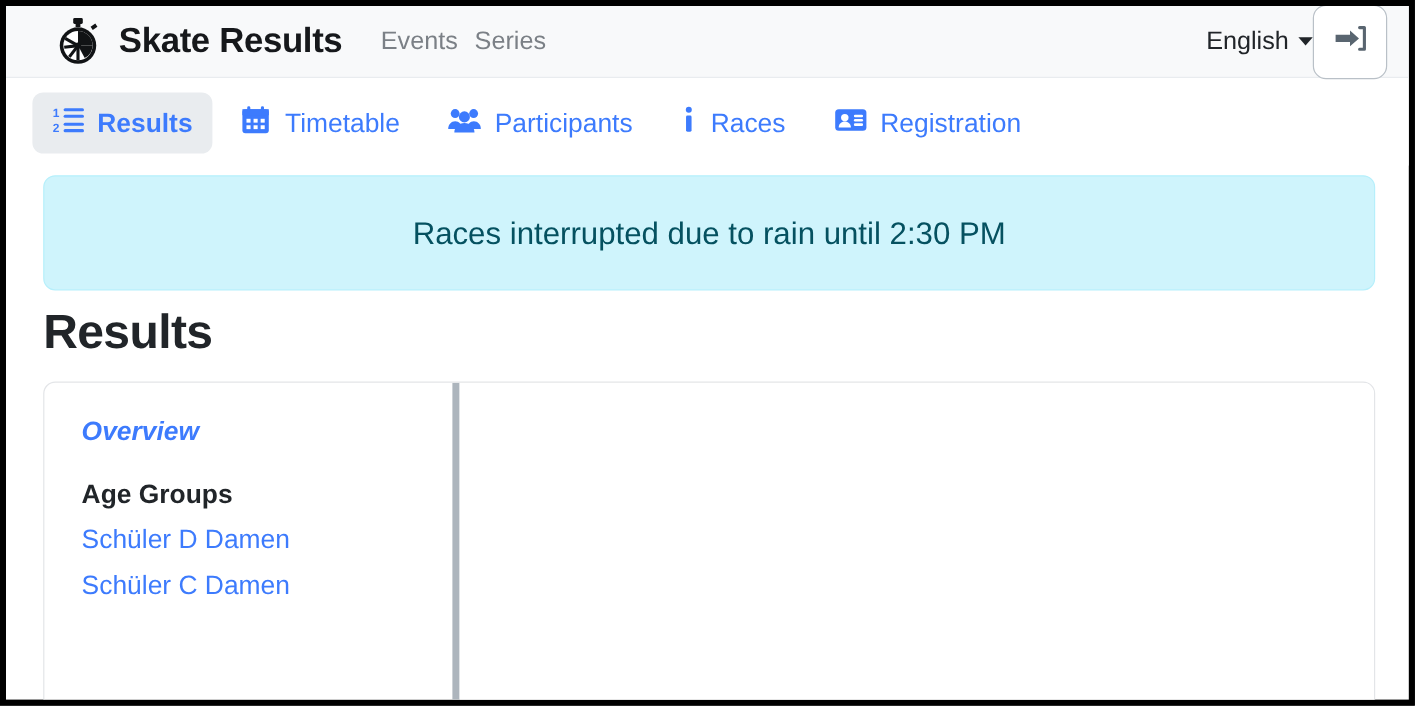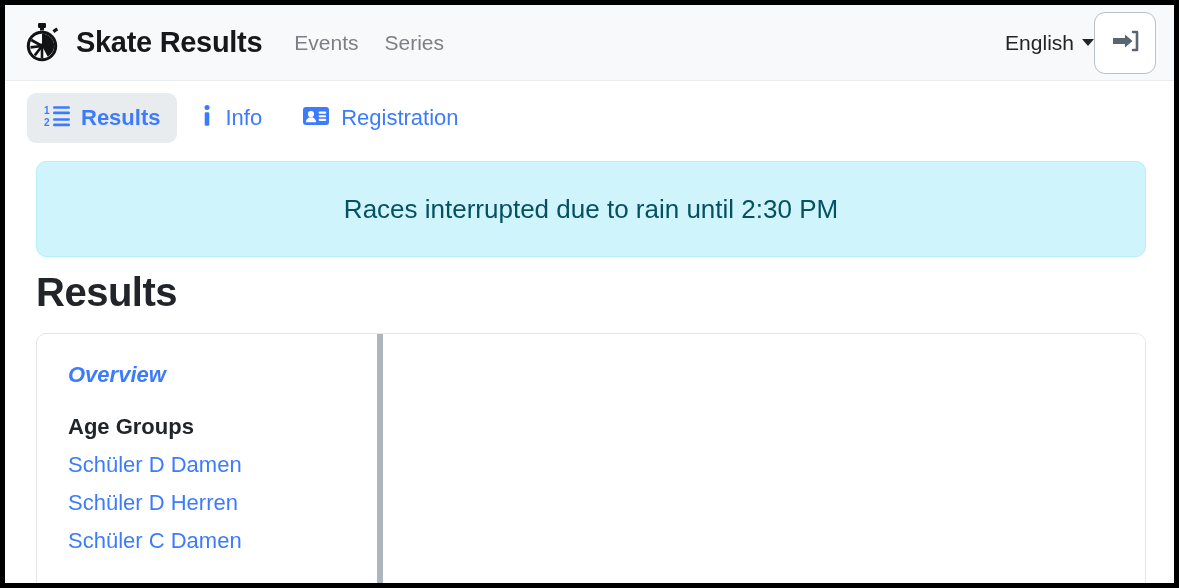--- a/index.html
+++ b/index.html
@@ -17,47 +17,47 @@
     left: 5px;
     top: 5px;
     width: 1169px;
     height: 578px;
     background: #ffffff;
     overflow: hidden;
   }
 
   
   .navbar {
-    height: 76px;
+    height: 60px;
     background: #f8f9fa;
     border-bottom: 1px solid #e9ecef;
     display: flex;
     align-items: center;
-    padding: 0 18px 0 16px;
+    padding: 0 18px 0 39px;
   }
 
   .brand {
     display: flex;
     align-items: center;
     gap: 13px;
     text-decoration: none;
   }
   .brand-icon { width: 42px; height: 42px; display: block; flex: 0 0 auto; }
   .brand-name {
     font-size: 29px;
     font-weight: bold;
     color: #16181b;
     letter-spacing: -0.3px;
     white-space: nowrap;
   }
 
   .nav-links {
     display: flex;
     align-items: center;
-    gap: 26px;
+    gap: 14px;
     margin-left: 32px;
   }
   .nav-link {
     font-size: 21px;
     color: #7b8086;
     text-decoration: none;
     white-space: nowrap;
   }
 
   .nav-right {
@@ -259,30 +259,64 @@
             <rect x="9" y="3.2" width="17" height="2.6" rx="1.3"></rect>
             <rect x="9" y="8.6" width="17" height="2.6" rx="1.3"></rect>
             <rect x="9" y="15.2" width="17" height="2.6" rx="1.3"></rect>
             <rect x="9" y="20.6" width="17" height="2.6" rx="1.3"></rect>
           </g>
         </svg>
       </span>
       <span class="tab-label">Results</span>
     </a>
 
-
+    <a class="tab" href="#">
+      <span class="tab-icon">
+        <svg viewBox="0 0 26 26" width="26" height="26" aria-hidden="true">
+          <rect x="2" y="4" width="22" height="20" rx="2.5" fill="#3d7bfd"></rect>
+          <rect x="2" y="4" width="22" height="5" fill="#3d7bfd"></rect>
+          <rect x="6" y="1.5" width="2.6" height="5" rx="1.2" fill="#3d7bfd"></rect>
+          <rect x="17.4" y="1.5" width="2.6" height="5" rx="1.2" fill="#3d7bfd"></rect>
+          <g fill="#ffffff">
+            <rect x="5.4" y="12" width="3.4" height="3.2"></rect>
+            <rect x="11.3" y="12" width="3.4" height="3.2"></rect>
+            <rect x="17.2" y="12" width="3.4" height="3.2"></rect>
+            <rect x="5.4" y="17.4" width="3.4" height="3.2"></rect>
+            <rect x="11.3" y="17.4" width="3.4" height="3.2"></rect>
+            <rect x="17.2" y="17.4" width="3.4" height="3.2"></rect>
+          </g>
+        </svg>
+      </span>
+      <span class="tab-label">Timetable</span>
+    </a>
+
+    <a class="tab" href="#">
+      <span class="tab-icon">
+        <svg viewBox="0 0 28 26" width="28" height="26" aria-hidden="true">
+          <g fill="#3d7bfd">
+            <circle cx="6.3" cy="7.6" r="3.7"></circle>
+            <circle cx="21.7" cy="7.6" r="3.7"></circle>
+            <path d="M0.5 20.5 c0-3.8 2.6-6.4 5.8-6.4 s5.8 2.6 5.8 6.4 Z"></path>
+            <path d="M16.1 20.5 c0-3.8 2.6-6.4 5.8-6.4 s5.8 2.6 5.8 6.4 Z"></path>
+            <circle cx="14" cy="10.4" r="4.6"></circle>
+            <path d="M5.6 23.4 c0-4.6 3.6-8 8.4-8 s8.4 3.4 8.4 8 Z"></path>
+          </g>
+        </svg>
+      </span>
+      <span class="tab-label">Participants</span>
+    </a>
 
     <a class="tab" href="#">
       <span class="tab-icon">
         <svg viewBox="0 0 14 26" width="14" height="26" aria-hidden="true">
           <circle cx="7" cy="4.4" r="2.5" fill="#3d7bfd"></circle>
           <rect x="4.7" y="9.2" width="4.6" height="13.6" rx="1.2" fill="#3d7bfd"></rect>
         </svg>
       </span>
-      <span class="tab-label">Info</span>
+      <span class="tab-label">Races</span>
     </a>
 
     <a class="tab" href="#">
       <span class="tab-icon">
         <svg viewBox="0 0 28 26" width="28" height="26" aria-hidden="true">
           <rect x="1" y="4" width="26" height="18" rx="3" fill="#3d7bfd"></rect>
           <circle cx="9" cy="11" r="3.1" fill="#ffffff"></circle>
           <path d="M3.9 19.2 c0-2.9 2.3-5 5.1-5 s5.1 2.1 5.1 5 Z" fill="#ffffff"></path>
           <g fill="#ffffff">
             <rect x="16.6" y="8.6" width="7.6" height="2.1" rx="1"></rect>
@@ -303,21 +337,20 @@
 
 
     <h1 class="page-title">Results</h1>
 
     <div class="results-card">
 
       <div class="side-pane">
         <a class="side-overview" href="#">Overview</a>
         <div class="side-group-head">Age Groups</div>
         <a class="side-link" href="#">Schüler D Damen</a>
-        <a class="side-link" href="#">Schüler D Herren</a>
         <a class="side-link" href="#">Schüler C Damen</a>
       </div>
 
       <div class="split-handle"></div>
 
       <div class="main-pane"></div>
     </div>
   </div>
 
 </div>

